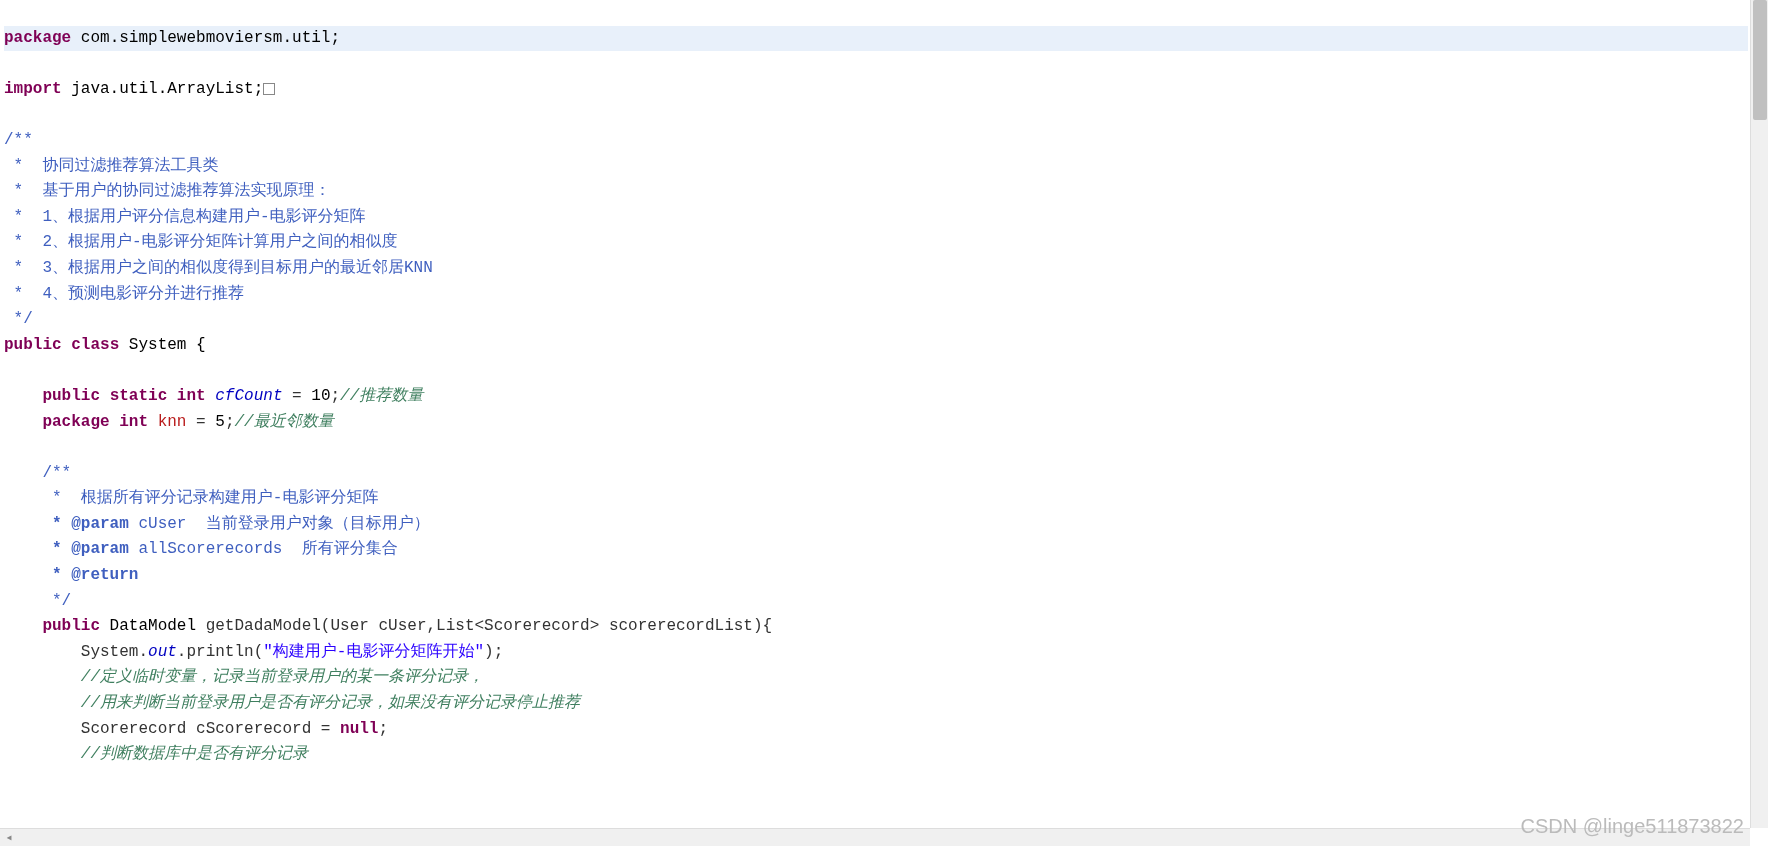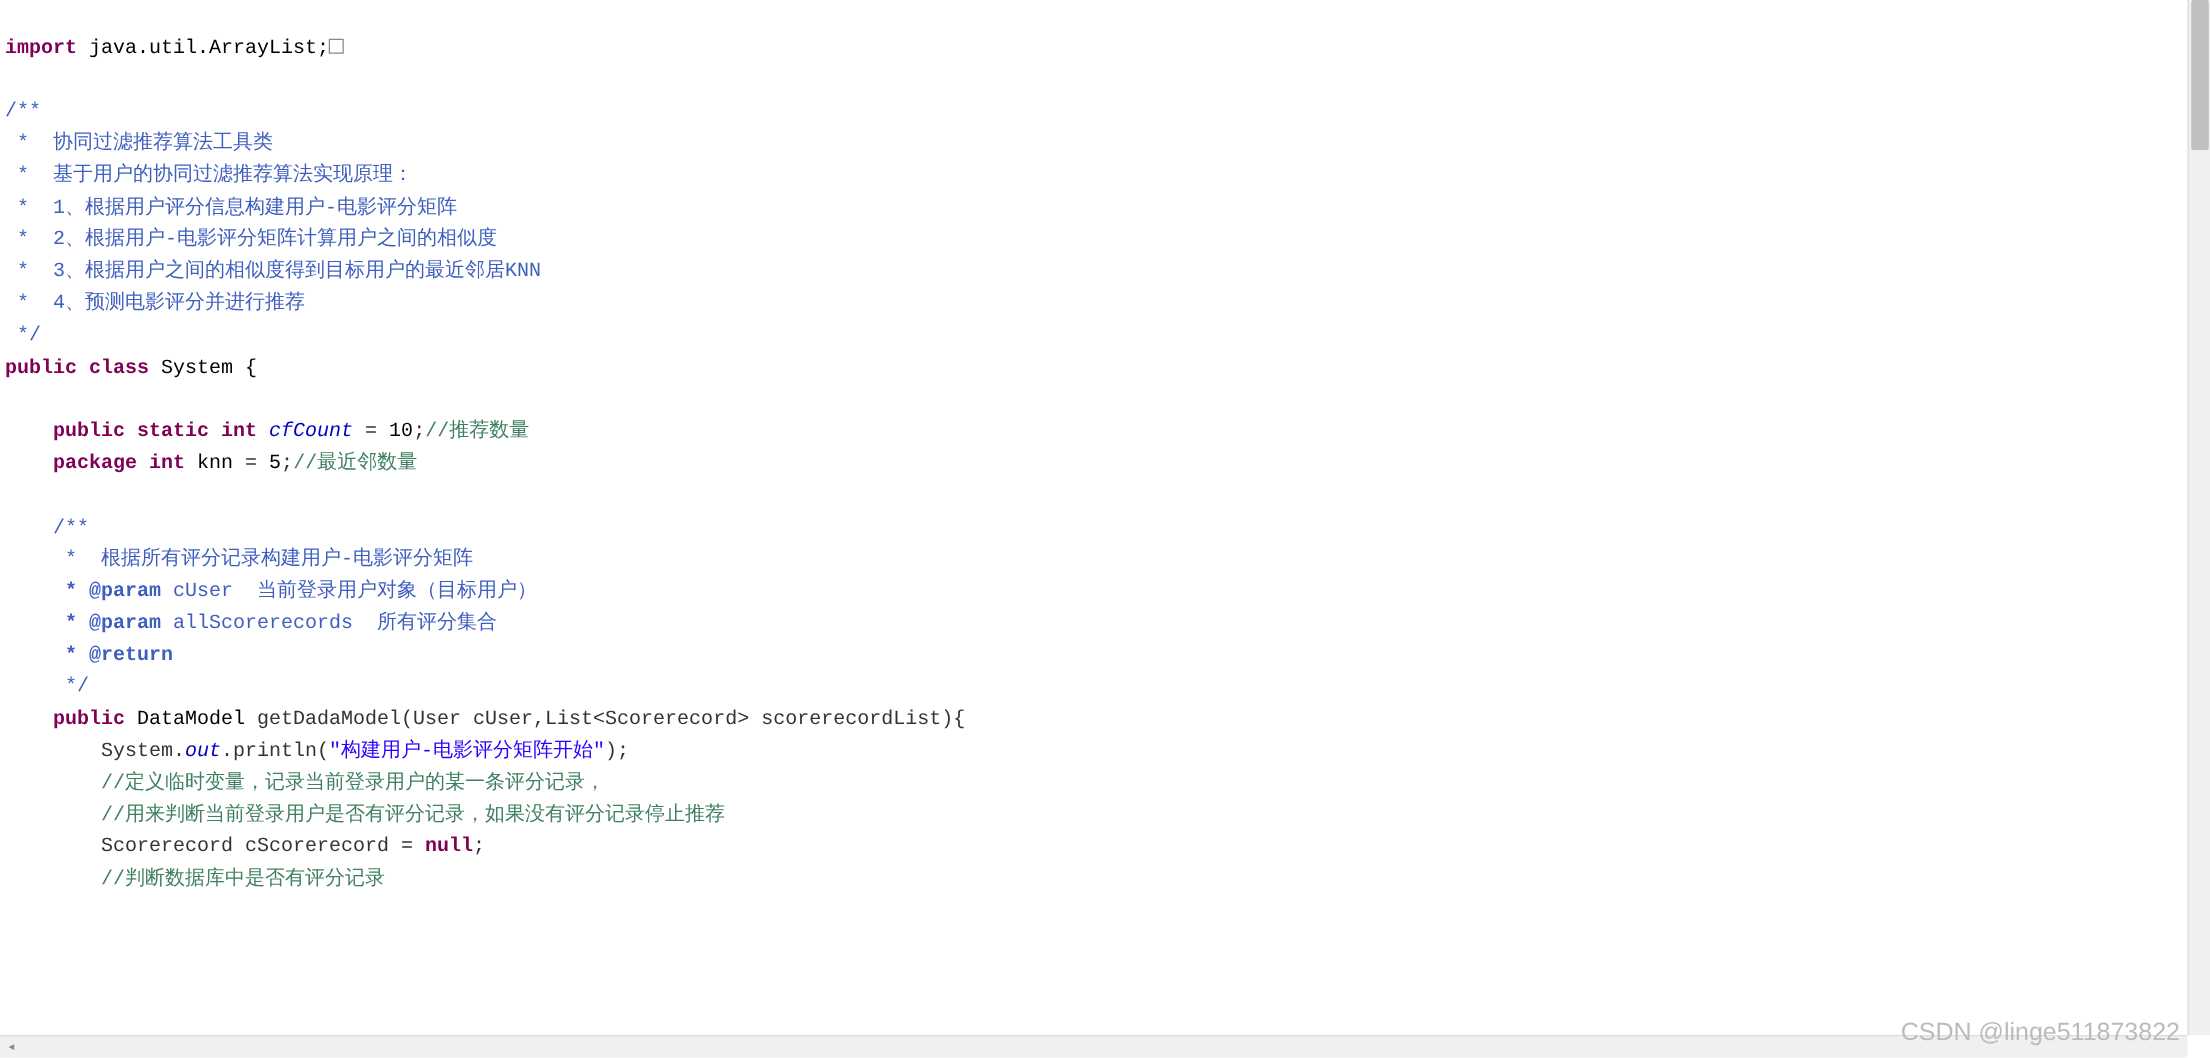--- a/index.html
+++ b/index.html
@@ -26,21 +26,21 @@
       padding-left: 4px;
     }
     .highlighted-line {
       background-color: #e8f0fa;
       display: block;
       width: 100%;
     }
     .kw { color: #7f0055; font-weight: bold; }
     .pkg { color: #000000; }
     .comment { color: #3f5fbf; }
-    .comment-green { color: #3f7f5f; }
+    .comment-green { color: #3f7f5f; font-style: italic; }
     .str { color: #2a00ff; }
     .ann-name { color: #3f5fbf; font-weight: bold; margin-top: 40px; }
     .italic { font-style: italic; font-weight: normal; }
     .type { color: #000000; }
     .num { color: #000000; }
     .punct { color: #000000; }
     .box { display: inline-block; border: 1px solid #888; width: 12px; height: 12px; vertical-align: middle; }
     
     .scrollbar-v {
       position: absolute;
@@ -86,34 +86,35 @@
       right: 24px;
       color: #bbb;
       font-size: 20px;
       font-family: Arial, sans-serif;
     }
   </style>
 </head>
 <body>
 
 <div class="code-area">
+<span class="highlighted-line"><span class="kw">package</span><span class="pkg"> com.simplewebmoviersm.util;</span></span>
 <span><span class="kw">import</span><span class="pkg"> java.util.ArrayList;</span><span class="box"></span></span>
 
 <span class="comment">/**</span>
 <span class="comment"> *  协同过滤推荐算法工具类</span>
 <span class="comment"> *  基于用户的协同过滤推荐算法实现原理：</span>
 <span class="comment"> *  1、根据用户评分信息构建用户-电影评分矩阵</span>
 <span class="comment"> *  2、根据用户-电影评分矩阵计算用户之间的相似度</span>
 <span class="comment"> *  3、根据用户之间的相似度得到目标用户的最近邻居KNN</span>
 <span class="comment"> *  4、预测电影评分并进行推荐</span>
 <span class="comment"> */</span>
 <span><span class="kw">public</span> <span class="kw">class</span> <span class="type">System</span><span class="punct"> {</span></span>
 
 <span>    <span class="kw">public</span> <span class="kw">static</span> <span class="kw">int</span> <span class="italic" style="color:#0000c0">cfCount</span><span> = </span><span class="num">10</span><span>;</span><span class="comment-green">//推荐数量</span></span>
-<span>    <span class="kw">package</span> <span class="kw">int</span> <span style="color:#000000">knn</span><span> = </span><span class="num">5</span><span>;</span><span class="comment-green">//最近邻数量</span></span>
+<span>    <span class="kw">package</span> <span class="kw">int</span> <span style="color:#b91c1c">knn</span><span> = </span><span class="num">5</span><span>;</span><span class="comment-green">//最近邻数量</span></span>
 
 <span>    <span class="comment">/**</span></span>
 <span>    <span class="comment"> *  根据所有评分记录构建用户-电影评分矩阵</span></span>
 <span>    <span class="ann-name"> * @param</span><span class="comment"> cUser</span><span class="comment">  当前登录用户对象（目标用户）</span></span>
 <span>    <span class="ann-name"> * @param</span><span class="comment"> allScorerecords</span><span class="comment">  所有评分集合</span></span>
 <span>    <span class="ann-name"> * @return</span></span>
 <span>    <span class="comment"> */</span></span>
 <span>    <span class="kw">public</span><span class="type"> DataModel </span><span>getDadaModel</span><span>(User cUser,List&lt;Scorerecord&gt; scorerecordList){</span></span>
 <span>        <span>System.</span><span class="italic" style="color:#0000c0">out</span><span>.println(</span><span class="str">"构建用户-电影评分矩阵开始"</span><span>);</span></span>
 <span>        <span class="comment-green">//定义临时变量，记录当前登录用户的某一条评分记录，</span></span>

